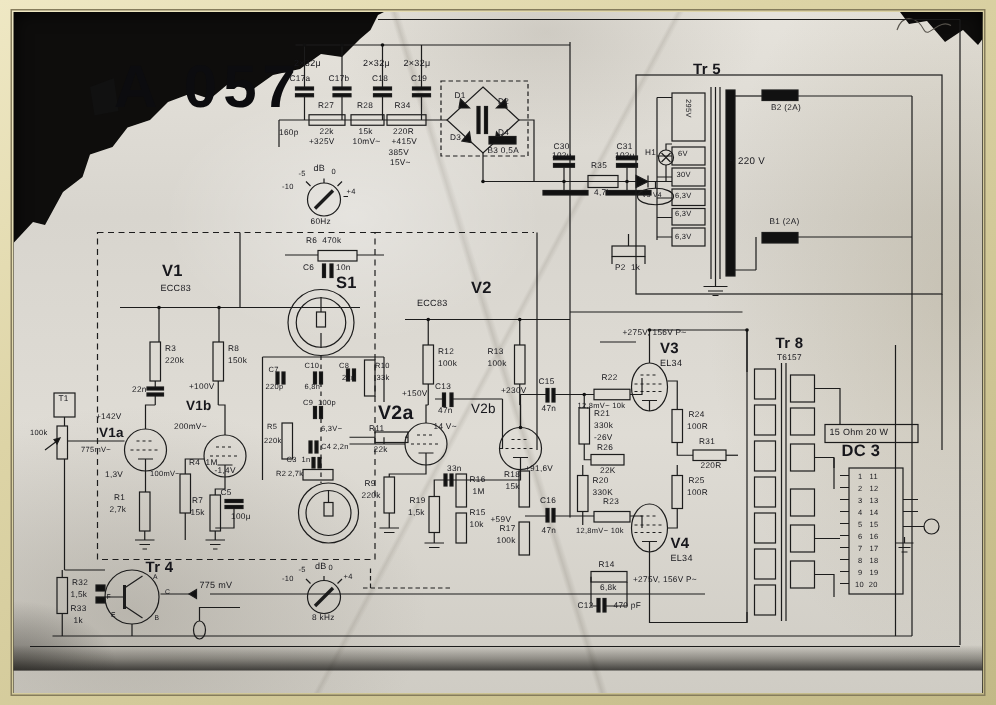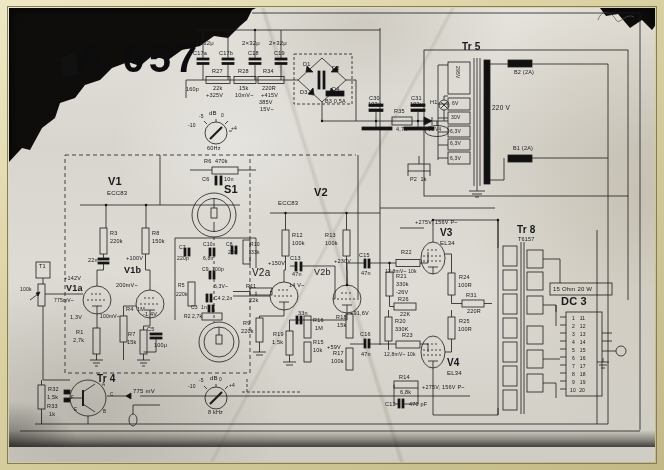--- a/index.html
+++ b/index.html
@@ -436,21 +436,21 @@
     <div class="lbl" data-name="res-value" style="left: 192px; top: 314px; font-size: 5px;">2,7k</div>
     <div class="lbl" data-name="tube-ref" style="left: 279px; top: 187px; font-size: 11px; font-weight: 700; margin-left: 35px;">V2</div>
     <div class="lbl" data-name="tube-type" style="left: 278px; top: 200px; font-size: 6px;">ECC83</div>
     <div class="lbl" data-name="res-ref" style="left: 292px; top: 233px; font-size: 5.5px;">R12</div>
     <div class="lbl" data-name="res-value" style="left: 292px; top: 241px; font-size: 5.5px;">100k</div>
     <div class="lbl" data-name="res-ref" style="left: 325px; top: 233px; font-size: 5.5px;">R13</div>
     <div class="lbl" data-name="res-value" style="left: 325px; top: 241px; font-size: 5.5px;">100k</div>
     <div class="lbl" data-name="node-voltage" style="left: 268px; top: 261px; font-size: 5.5px;">+150V</div>
     <div class="lbl" data-name="cap-ref" style="left: 290px; top: 256px; font-size: 5.5px;">C13</div>
     <div class="lbl" data-name="cap-value" style="left: 292px; top: 272px; font-size: 5.5px;">47n</div>
-    <div class="lbl" data-name="tube-ref" style="left: 252px; top: 268px; font-size: 10px; font-weight: 400;">V2a</div>
+    <div class="lbl" data-name="tube-ref" style="left: 252px; top: 268px; font-size: 13px; font-weight: 700;">V2a</div>
     <div class="lbl" data-name="tube-ref" style="left: 314px; top: 268px; font-size: 9px; font-weight: 400;">V2b</div>
     <div class="lbl" data-name="res-ref" style="left: 246px; top: 284px; font-size: 5.5px;">R11</div>
     <div class="lbl" data-name="res-value" style="left: 249px; top: 298px; font-size: 5.5px;">22k</div>
     <div class="lbl" data-name="signal-level" style="left: 289px; top: 283px; font-size: 5.5px;">14 V~</div>
     <div class="lbl" data-name="node-voltage" style="left: 334px; top: 259px; font-size: 5.5px;">+230V</div>
     <div class="lbl" data-name="cap-ref" style="left: 359px; top: 253px; font-size: 5.5px;">C15</div>
     <div class="lbl" data-name="cap-value" style="left: 361px; top: 271px; font-size: 5.5px;">47n</div>
     <div class="lbl" data-name="res-ref" style="left: 401px; top: 250px; font-size: 5.5px;">R22</div>
     <div class="lbl" data-name="res-value" style="left: 385px; top: 269px; font-size: 5px;">12,8mV~ 10k</div>
     <div class="lbl" data-name="res-ref" style="left: 396px; top: 274px; font-size: 5.5px;">R21</div>

